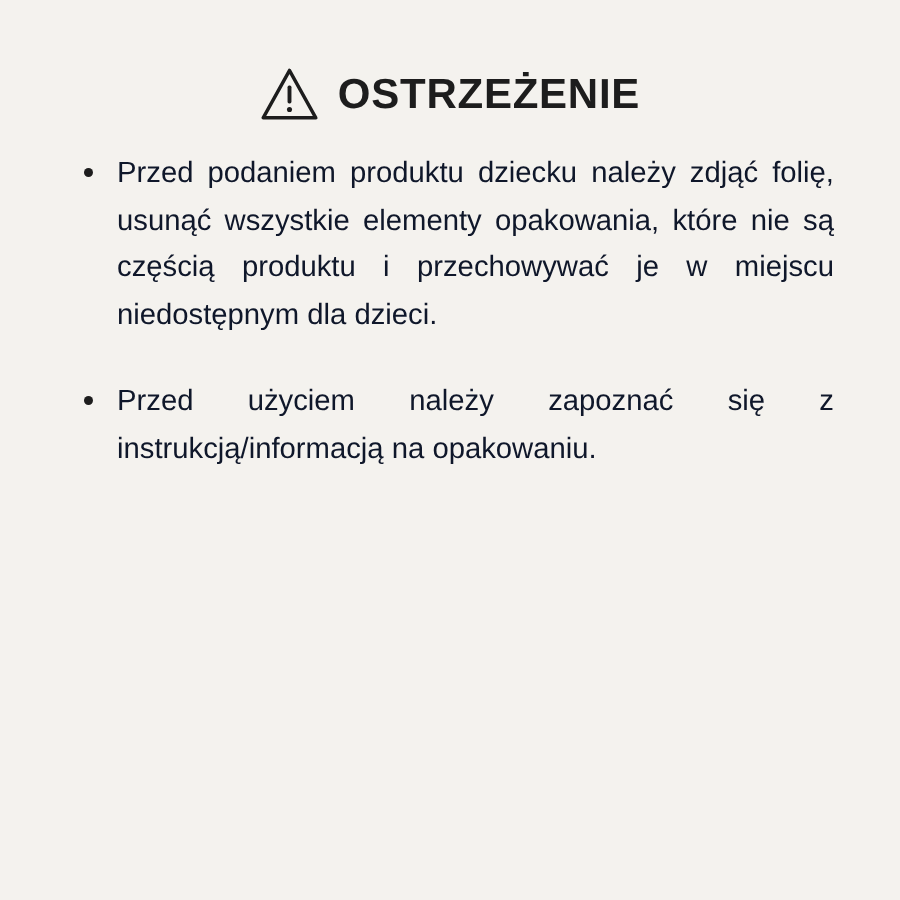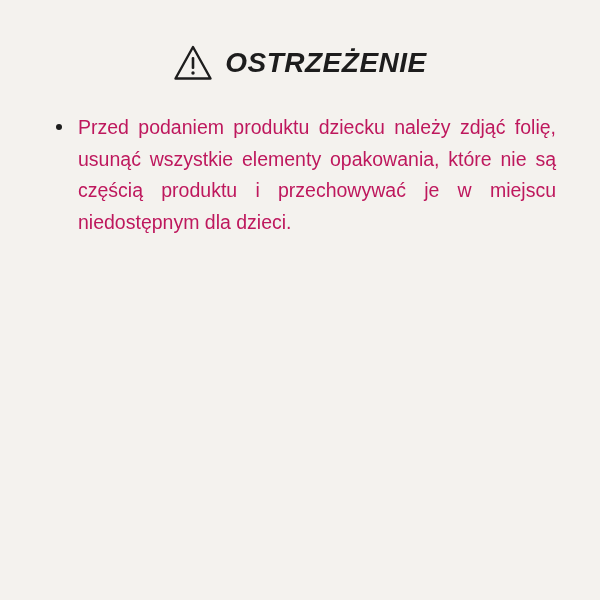--- a/index.html
+++ b/index.html
@@ -21,22 +21,21 @@
     padding: 38px 38px 20px 38px;
     display: flex;
     flex-direction: column;
   }
   .warning-header {
     display: flex;
     align-items: center;
     justify-content: center;
     gap: 12px;
     margin-top: 6px;
-    margin-bottom: 30px;
-    font-style: italic;
+    margin-bottom: 18px;
   }
   .warning-icon {
     display: block;
     width: 40px;
     height: 38px;
     flex: 0 0 auto;
   }
   .warning-title {
     font-size: 28px;
     font-weight: bold;
@@ -50,21 +49,21 @@
     padding: 0 6px 0 12px;
   }
   ul.warning-list li {
     position: relative;
     padding-left: 28px;
     margin-bottom: 26px;
     font-size: 19.5px;
     line-height: 1.62;
     text-align: justify;
     text-justify: inter-word;
-    color: #be185d;
+    color: #0f172a;
   }
   ul.warning-list li:last-child {
     margin-bottom: 0;
   }
   ul.warning-list li .bullet {
     position: absolute;
     left: 6px;
     top: 0.62em;
     width: 6px;
     height: 6px;
@@ -84,15 +83,19 @@
       <circle cx="20" cy="29" r="1.7" fill="#1d1d1d"></circle>
     </svg>
     <div class="warning-title">OSTRZEŻENIE</div>
   </div>
 
   <ul class="warning-list">
     <li>
       <span class="bullet"></span>
       <span>Przed podaniem produktu dziecku należy zdjąć folię, usunąć wszystkie elementy opakowania, które nie są częścią produktu i przechowywać je w miejscu niedostępnym dla dzieci.</span>
     </li>
+    <li>
+      <span class="bullet"></span>
+      <span>Przed użyciem należy zapoznać się z instrukcją/informacją na opakowaniu.</span>
+    </li>
   </ul>
 
 </div>
 
 </body></html>

